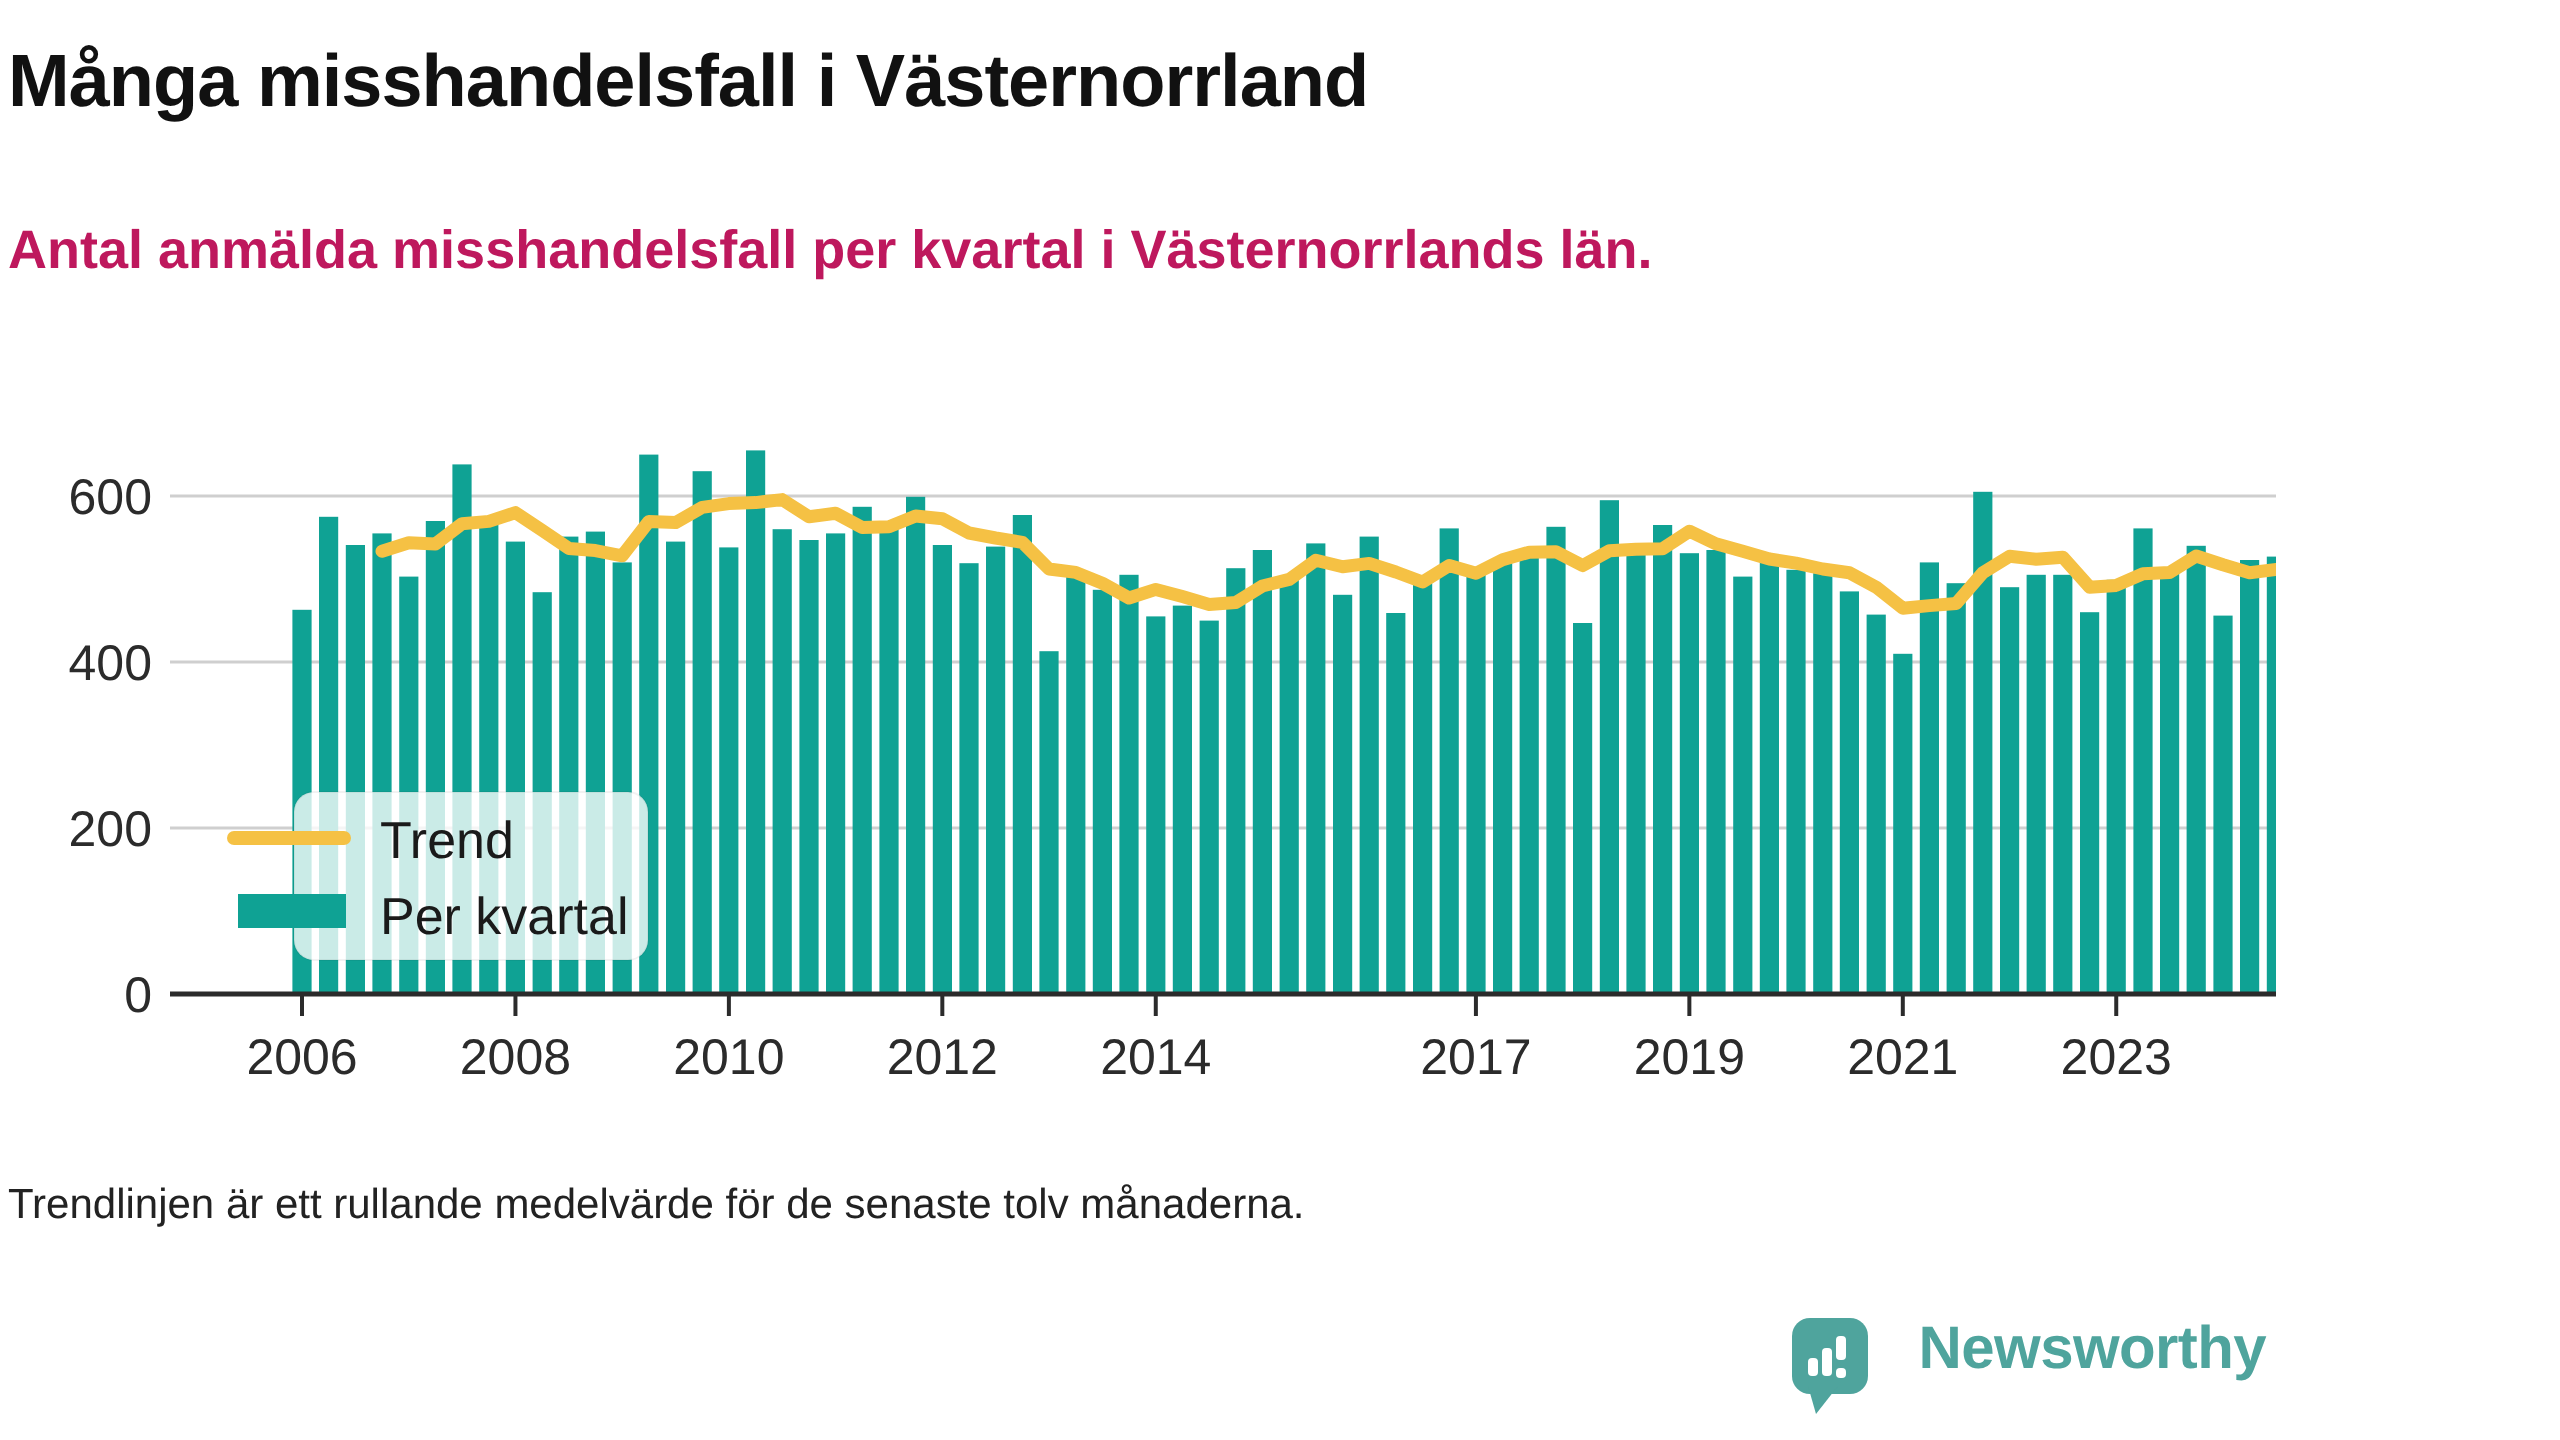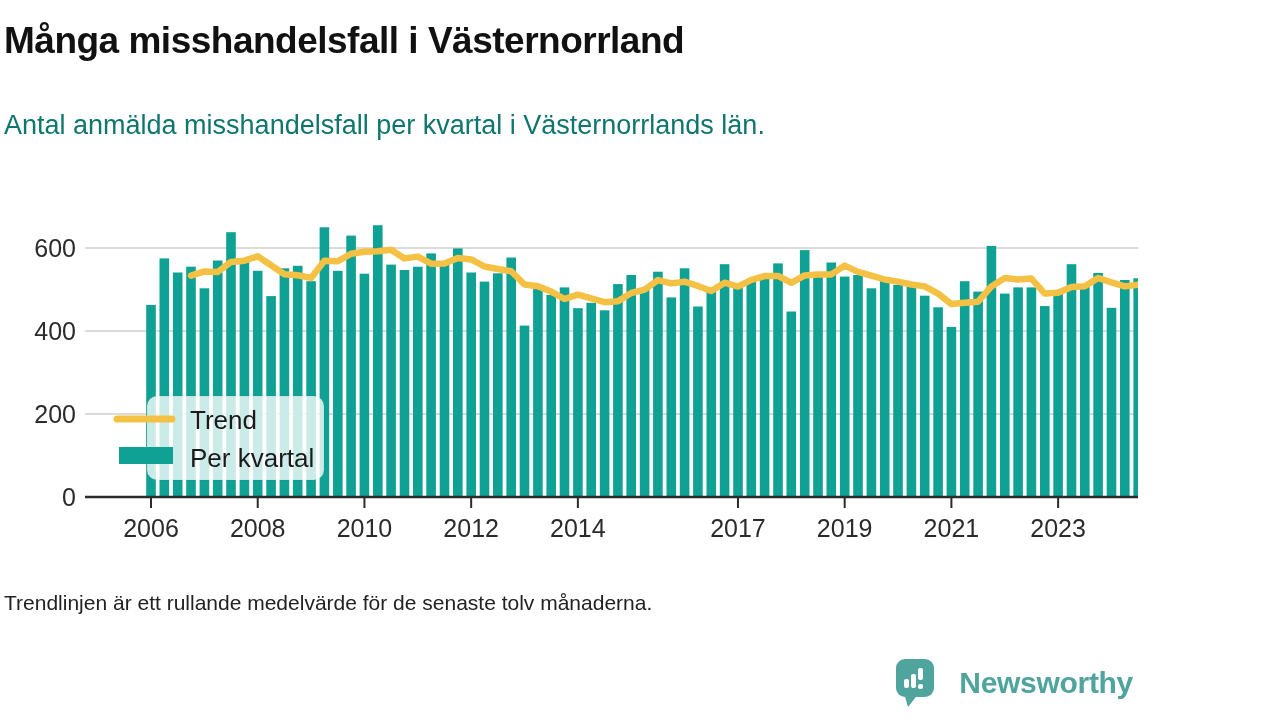--- a/index.html
+++ b/index.html
@@ -1,23 +1,23 @@
 <!DOCTYPE html>
 <html><head>
 <meta charset="utf-8">
 <style>
   html,body{margin:0;padding:0;background:#fff;}
   .page{position:relative;width:1138px;height:720px;background:#ffffff;overflow:hidden;
         font-family:"Liberation Sans","DejaVu Sans",sans-serif;}
   .title{position:absolute;left:4px;top:20px;font-size:37px;font-weight:700;
          letter-spacing:-0.5px;color:#111111;}
-  .subtitle{position:absolute;left:4px;top:110px;font-size:27px;font-weight:400;color:#0f766e;}
+  .subtitle{position:absolute;left:4px;top:110px;font-size:27px;font-weight:700;color:#be185d;}
   .chart-svg{position:absolute;left:0;top:0;width:1280px;height:720px;}
   .footnote{position:absolute;left:4px;top:591px;font-size:21px;color:#222222;}
-  .brand{position:absolute;right:5px;bottom:12px;display:flex;align-items:center;gap:23px;}
+  .brand{position:absolute;right:5px;bottom:12px;display:flex;align-items:flex-start;gap:23px;}
   .brand-text{font-size:30px;font-weight:700;color:#4FA49D;letter-spacing:-0.3px;}
 </style>
 </head>
 <body>
 
 <div class="page">
   <div class="title">Många misshandelsfall i Västernorrland</div>
   <div class="subtitle">Antal anmälda misshandelsfall per kvartal i Västernorrlands län.</div>
 
   <svg id="chart-svg" class="chart-svg" viewBox="0 0 1280 720" xmlns="http://www.w3.org/2000/svg">

